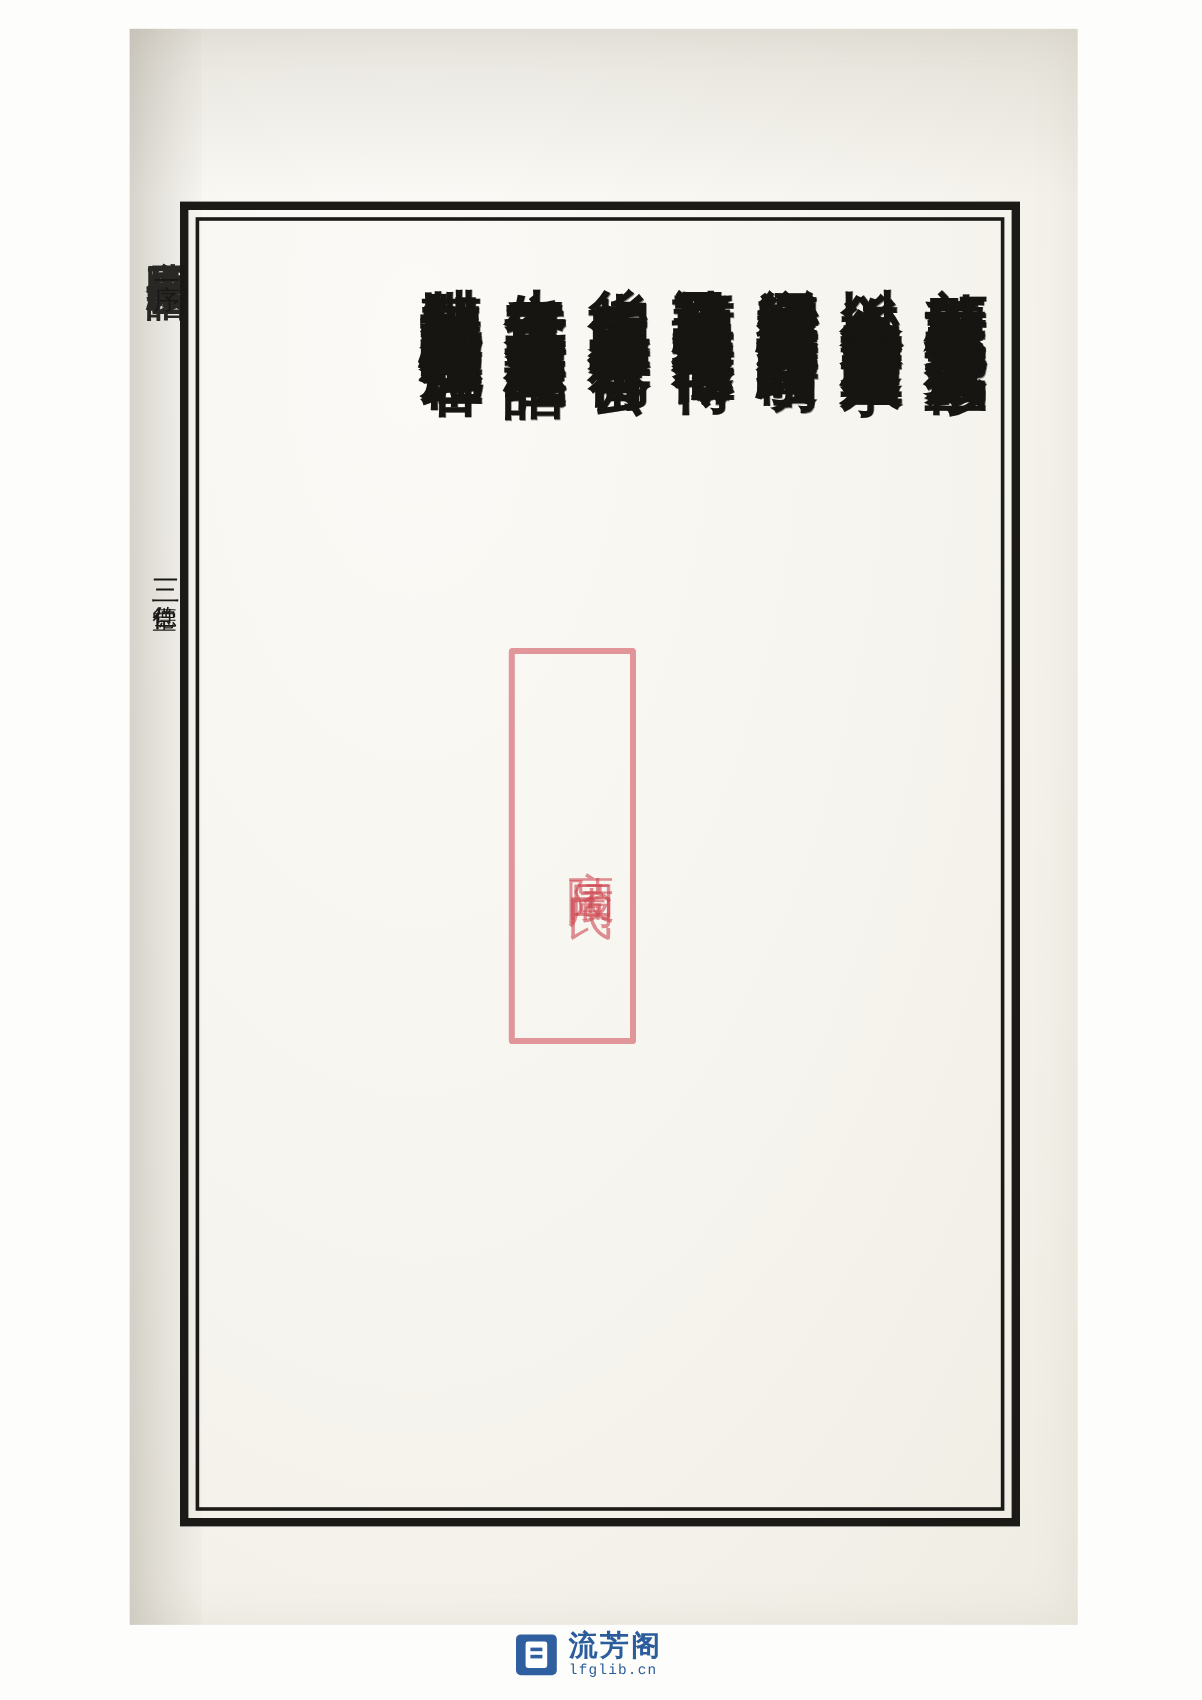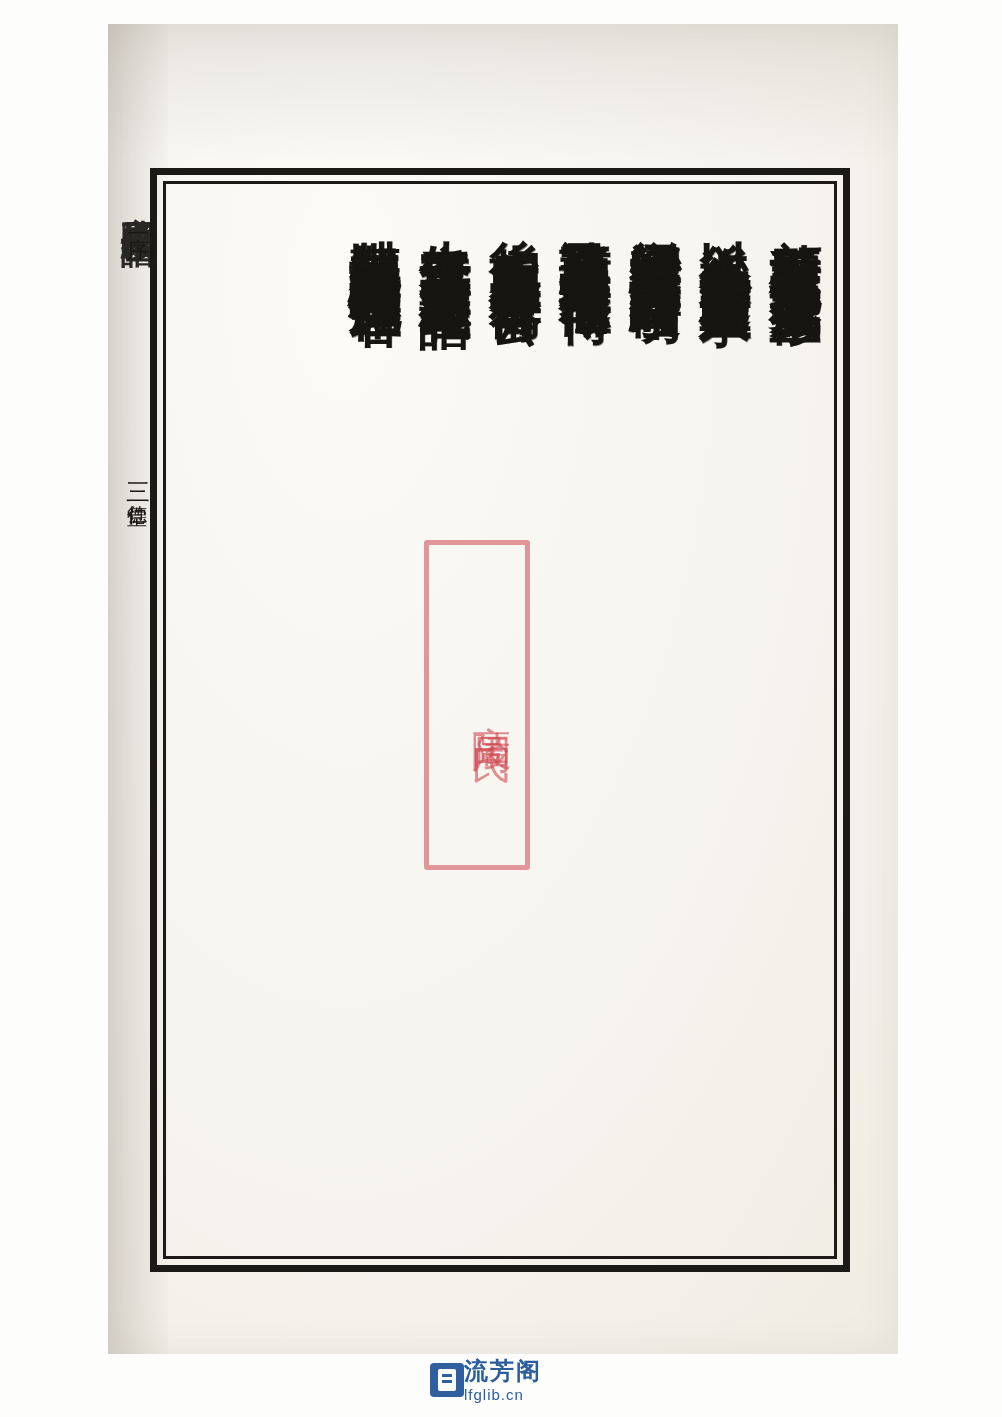--- a/index.html
+++ b/index.html
@@ -154,20 +154,21 @@
     box-sizing: border-box;
     pointer-events: none;
   }
 
   
   #watermark {
     position: absolute;
     left: 430px; top: 1358px;
     display: flex;
     align-items: center;
+    gap: 10px;
   }
   #wm-logo {
     width: 34px; height: 34px;
     background: #2f5f9e;
     border-radius: 4px;
     position: relative;
   }
   #wm-logo:before {
     content: "";
     position: absolute;
@@ -186,22 +187,22 @@
   }
   #wm-text { display: flex; flex-direction: column; line-height: 1.15; }
   #wm-name {
     font-family: "DejaVu Sans", "Liberation Sans", sans-serif;
     font-size: 24px;
     color: #2b5d9c;
     font-weight: 700;
     letter-spacing: 2px;
   }
   #wm-url {
-    font-family: Liberation Sans, sans-serif;
-    font-size: 15px;
+    font-family: Liberation Mono, monospace;
+    font-size: 12px;
     color: #2b5d9c;
     letter-spacing: 1px;
   }
 
   
   #edge {
     position: absolute; left: 0; top: 0; width: 1002px; height: 1417px;
     box-shadow: inset 0 0 70px rgba(255,255,255,0.0);
     pointer-events: none;
   }

